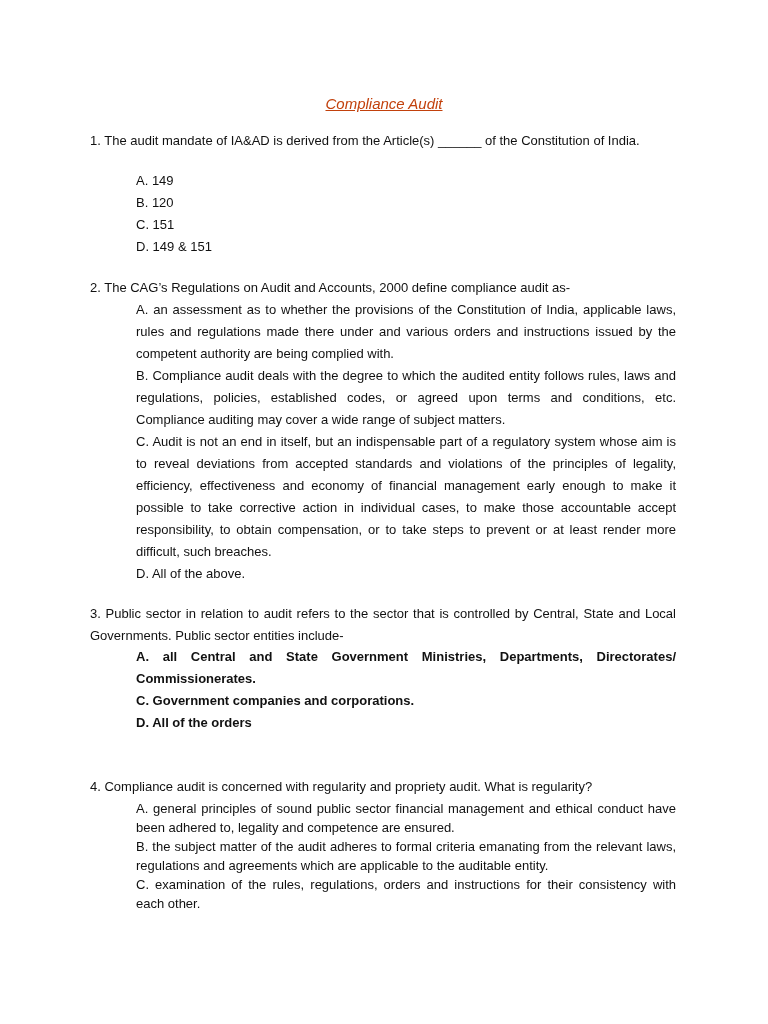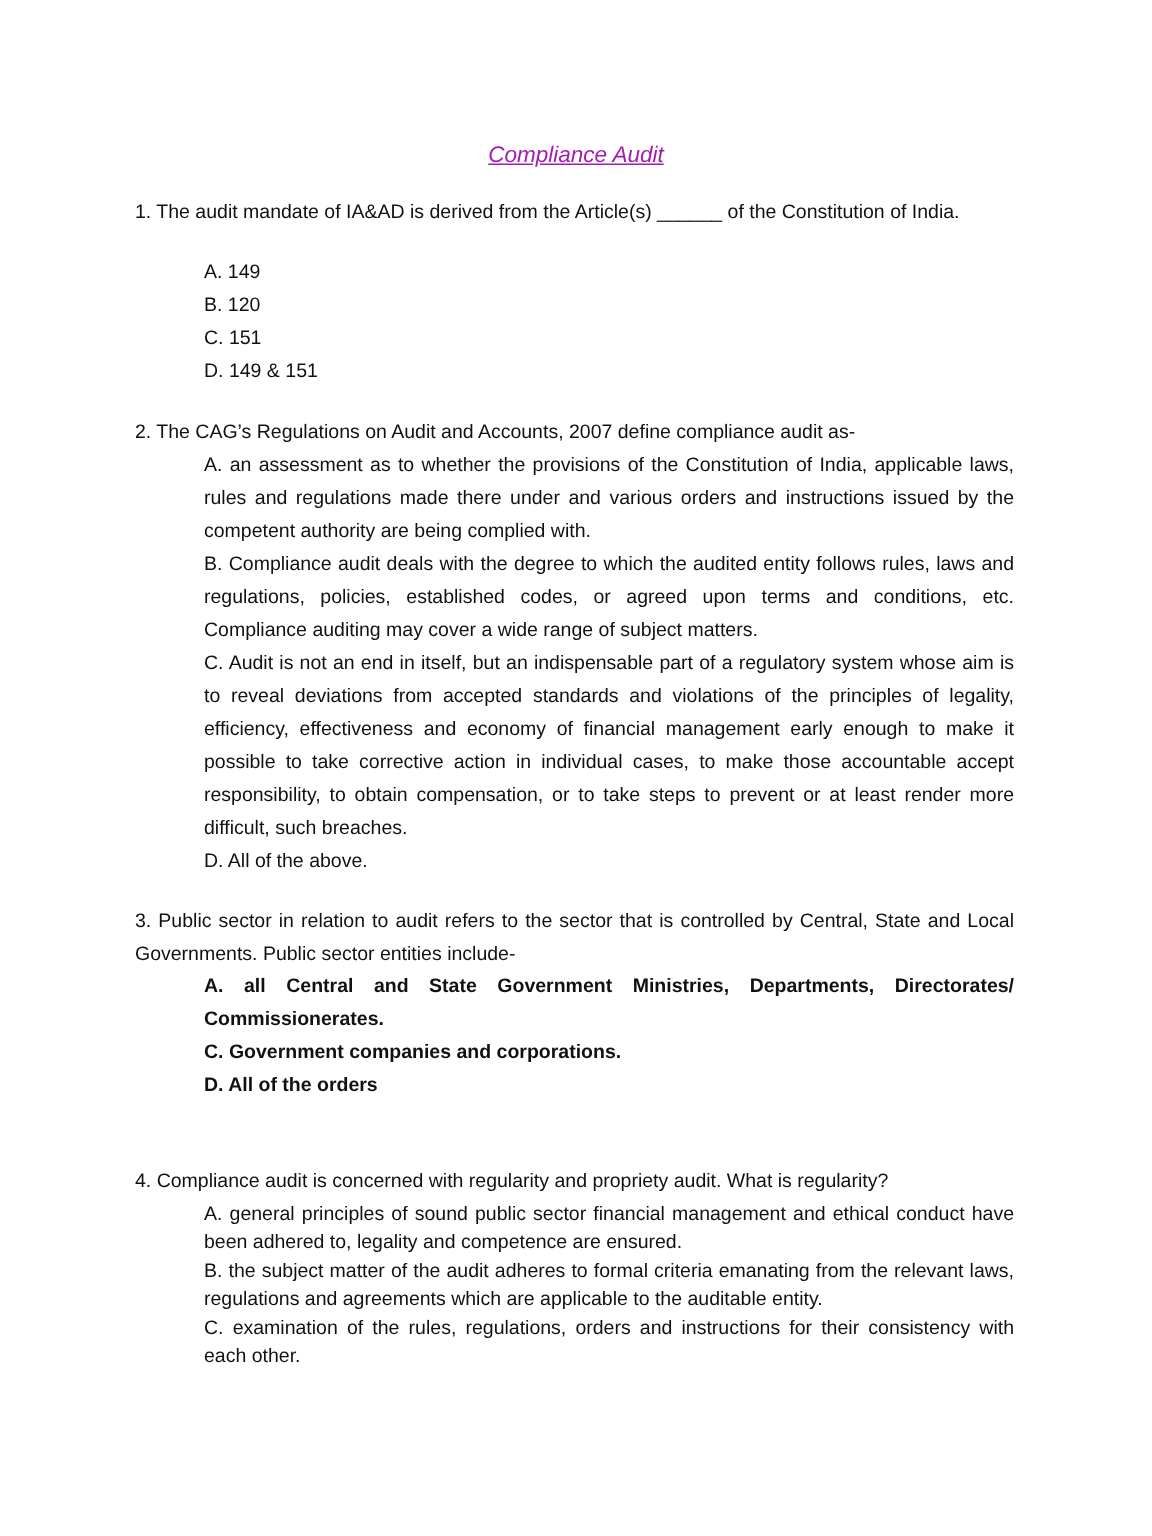--- a/index.html
+++ b/index.html
@@ -1,39 +1,39 @@
 <!DOCTYPE html>
 <html><head>
 <meta charset="utf-8">
 <style>
   html, body { margin:0; padding:0; background:#ffffff; }
   body { width:768px; height:1024px; position:relative; overflow:hidden;
          font-family:"Liberation Sans", sans-serif; color:#111; font-size:13px; }
   .title { position:absolute; left:0; width:768px; top:95px; text-align:center;
-           font-size:15px; font-style:italic; color:#a21caf; text-decoration:underline; }
+           font-size:15px; font-style:italic; color:#c2410c; text-decoration:underline; }
   .q { position:absolute; left:90px; width:586px; text-align:justify; line-height:20px; }
   .opts { position:absolute; left:136px; width:540px; text-align:justify; }
   .o { display:block; }
   .ls22 { line-height:22px; }
   .ls19 { line-height:19px; }
 </style>
 </head>
 <body>
 
 <div class="title">Compliance Audit</div>
 
 <div class="q" style="top:131px;">1. The audit mandate of IA&amp;AD is derived from the Article(s) ______ of the Constitution of India.</div>
 <div class="opts ls22" style="top:170px;">
   <span class="o">A. 149</span>
   <span class="o">B. 120</span>
   <span class="o">C. 151</span>
   <span class="o">D. 149 &amp; 151</span>
 </div>
 
-<div class="q" style="top:278px;">2. The CAG’s Regulations on Audit and Accounts, 2007 define compliance audit as-</div>
+<div class="q" style="top:278px;">2. The CAG’s Regulations on Audit and Accounts, 2000 define compliance audit as-</div>
 <div class="opts ls22" style="top:299px;">
   <span class="o">A. an assessment as to whether the provisions of the Constitution of India, applicable laws, rules and regulations made there under and various orders and instructions issued by the competent authority are being complied with.</span>
   <span class="o">B. Compliance audit deals with the degree to which the audited entity follows rules, laws and regulations, policies, established codes, or agreed upon terms and conditions, etc. Compliance auditing may cover a wide range of subject matters.</span>
   <span class="o">C. Audit is not an end in itself, but an indispensable part of a regulatory system whose aim is to reveal deviations from accepted standards and violations of the principles of legality, efficiency, effectiveness and economy of financial management early enough to make it possible to take corrective action in individual cases, to make those accountable accept responsibility, to obtain compensation, or to take steps to prevent or at least render more difficult, such breaches.</span>
   <span class="o">D. All of the above.</span>
 </div>
 
 <div class="q ls22" style="top:603px;">3. Public sector in relation to audit refers to the sector that is controlled by Central, State and Local Governments. Public sector entities include-</div>
 <div class="opts ls22" style="top:646px;font-weight:bold;">
   <span class="o">A. all Central and State Government Ministries, Departments, Directorates/ Commissionerates.</span>

